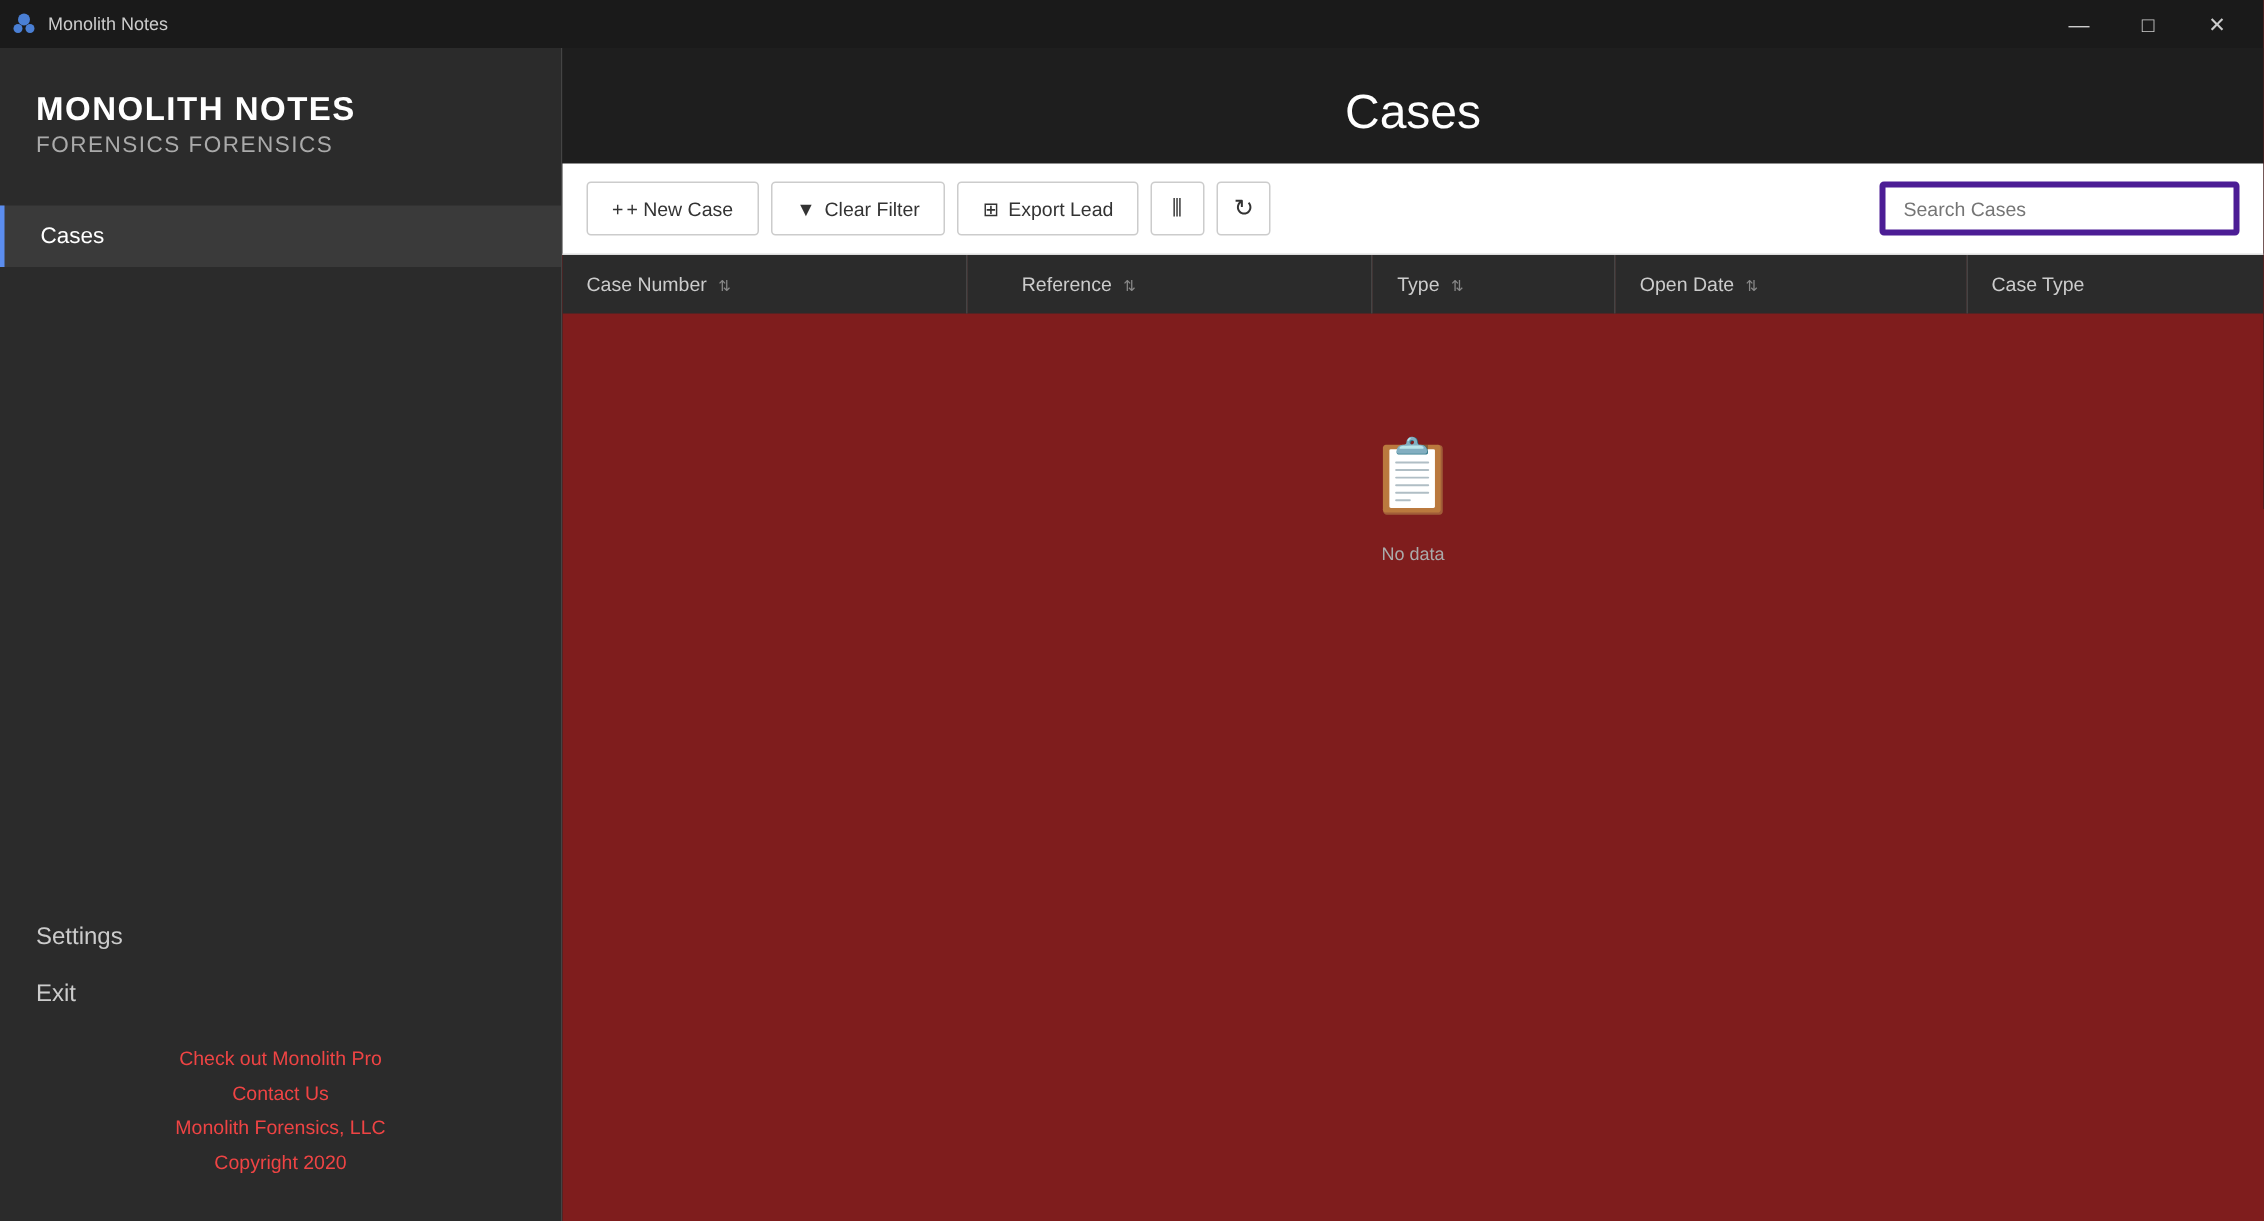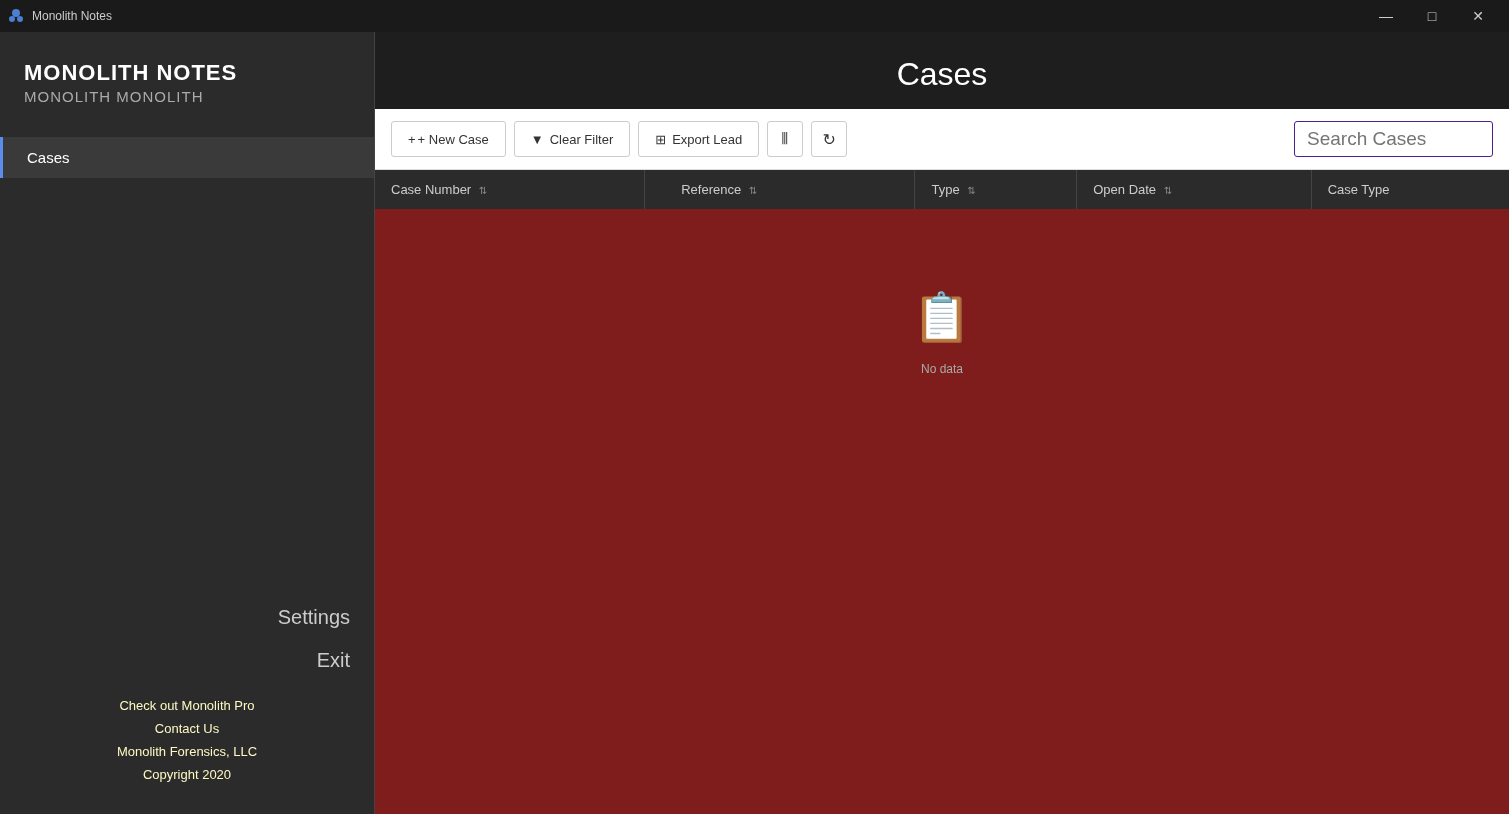--- a/index.html
+++ b/index.html
@@ -93,33 +93,33 @@
       font-size: 15px;
       cursor: pointer;
       background: #3a3a3a;
       border-left: 3px solid #5b8def;
     }
     .sidebar-spacer { flex: 1; }
     .sidebar-footer {
       padding: 16px 24px 24px 24px;
     }
     .sidebar-footer-link {
-      color: #fef9c3;
+      color: #ef4444;
       font-size: 13px;
       cursor: pointer;
       display: block;
       margin-bottom: 8px;
       text-align: center;
     }
     .sidebar-settings-item {
       padding: 10px 24px;
       color: #ccc;
-      font-size: 20px;
-      cursor: pointer;
-      text-align: right;
+      font-size: 16px;
+      cursor: pointer;
+      text-align: left;
     }
 
     
     .content-area {
       flex: 1;
       display: flex;
       flex-direction: column;
       background: #1e1e1e;
     }
 
@@ -167,25 +167,25 @@
       cursor: pointer;
       display: flex;
       align-items: center;
       justify-content: center;
       font-size: 14px;
       color: #333;
     }
     .toolbar-spacer { flex: 1; }
     .search-input {
       height: 36px;
-      width: 199px;
-      border: 1px solid #4c1d95;
+      width: 240px;
+      border: 4px solid #4c1d95;
       border-radius: 3px;
       padding: 0 12px;
-      font-size: 19px;
+      font-size: 13px;
       color: #999;
     }
 
     
     .table-container {
       flex: 1;
       background: #7f1d1d;
       overflow: auto;
     }
     .data-table {
@@ -246,21 +246,21 @@
     <button class="titlebar-btn">□</button>
     <button class="titlebar-btn close-btn">✕</button>
   </div>
 </div>
 
 <div class="main-container">
 
   <div class="sidebar">
     <div class="sidebar-header">
       <div class="sidebar-app-name">MONOLITH NOTES</div>
-      <div class="sidebar-org-name">MONOLITH MONOLITH</div>
+      <div class="sidebar-org-name">FORENSICS FORENSICS</div>
     </div>
 
     <div class="sidebar-nav">
       <div class="sidebar-nav-item">
         <span>Cases</span>
       </div>
     </div>
 
     <div class="sidebar-spacer"></div>
 

